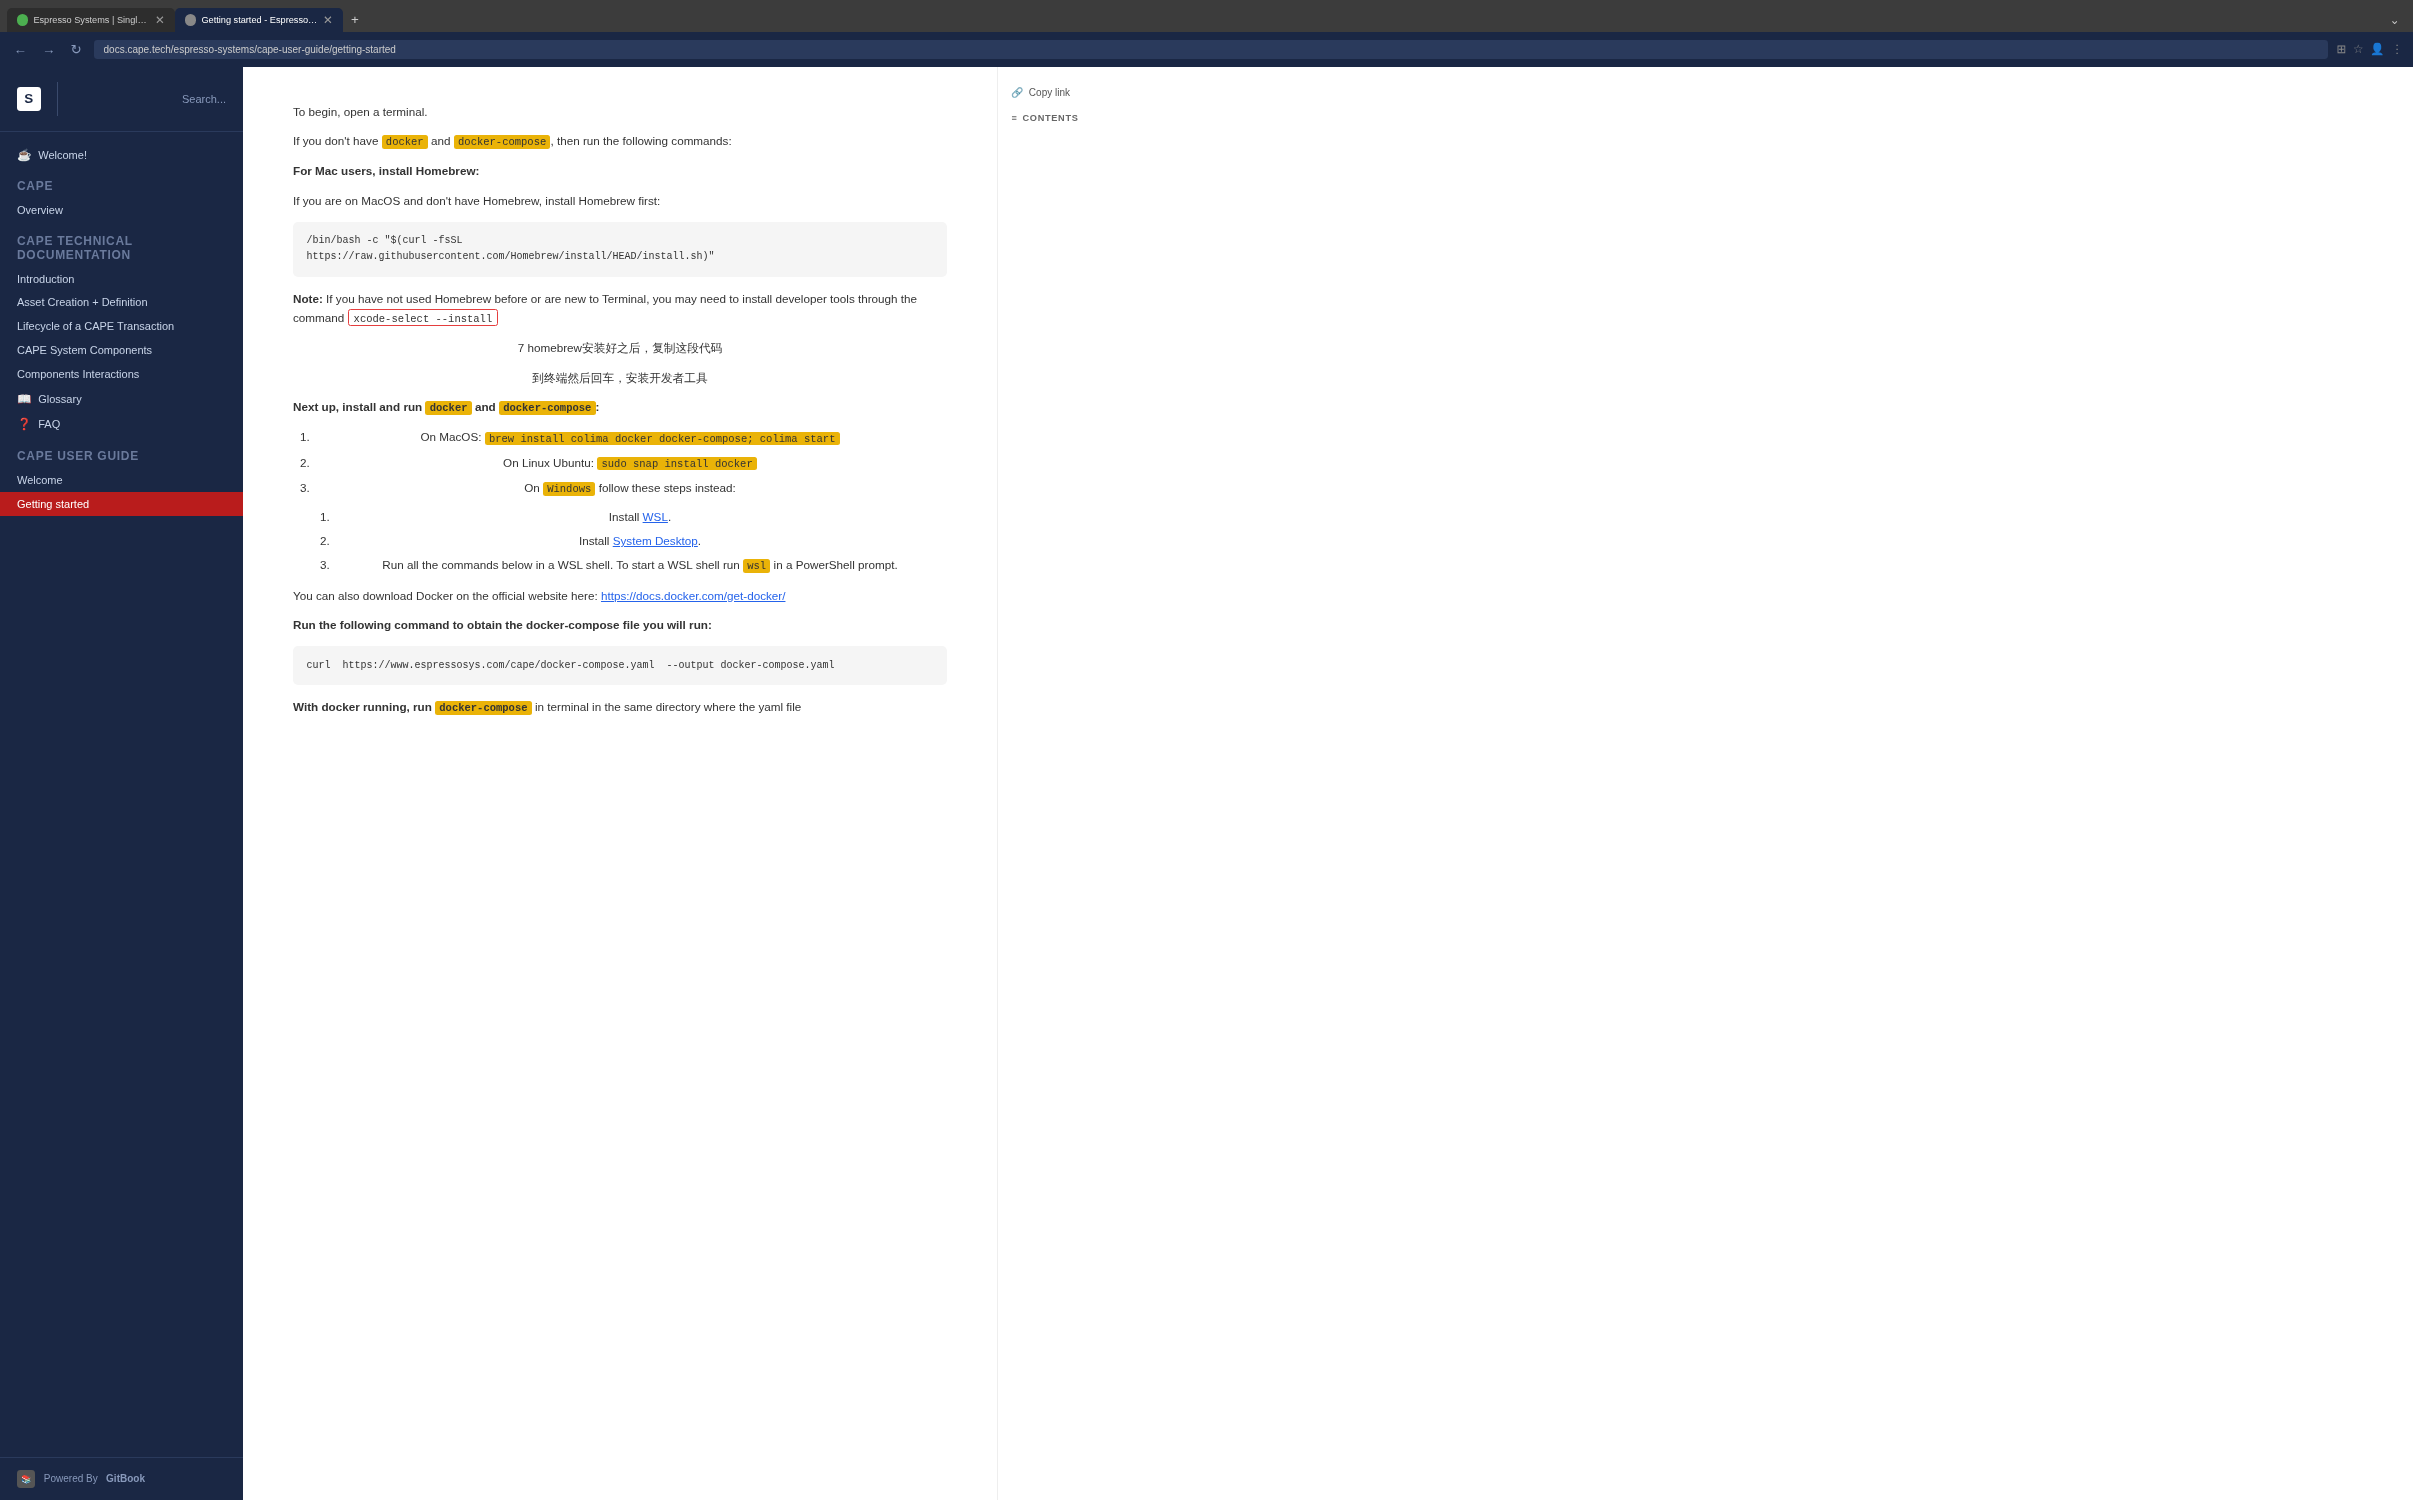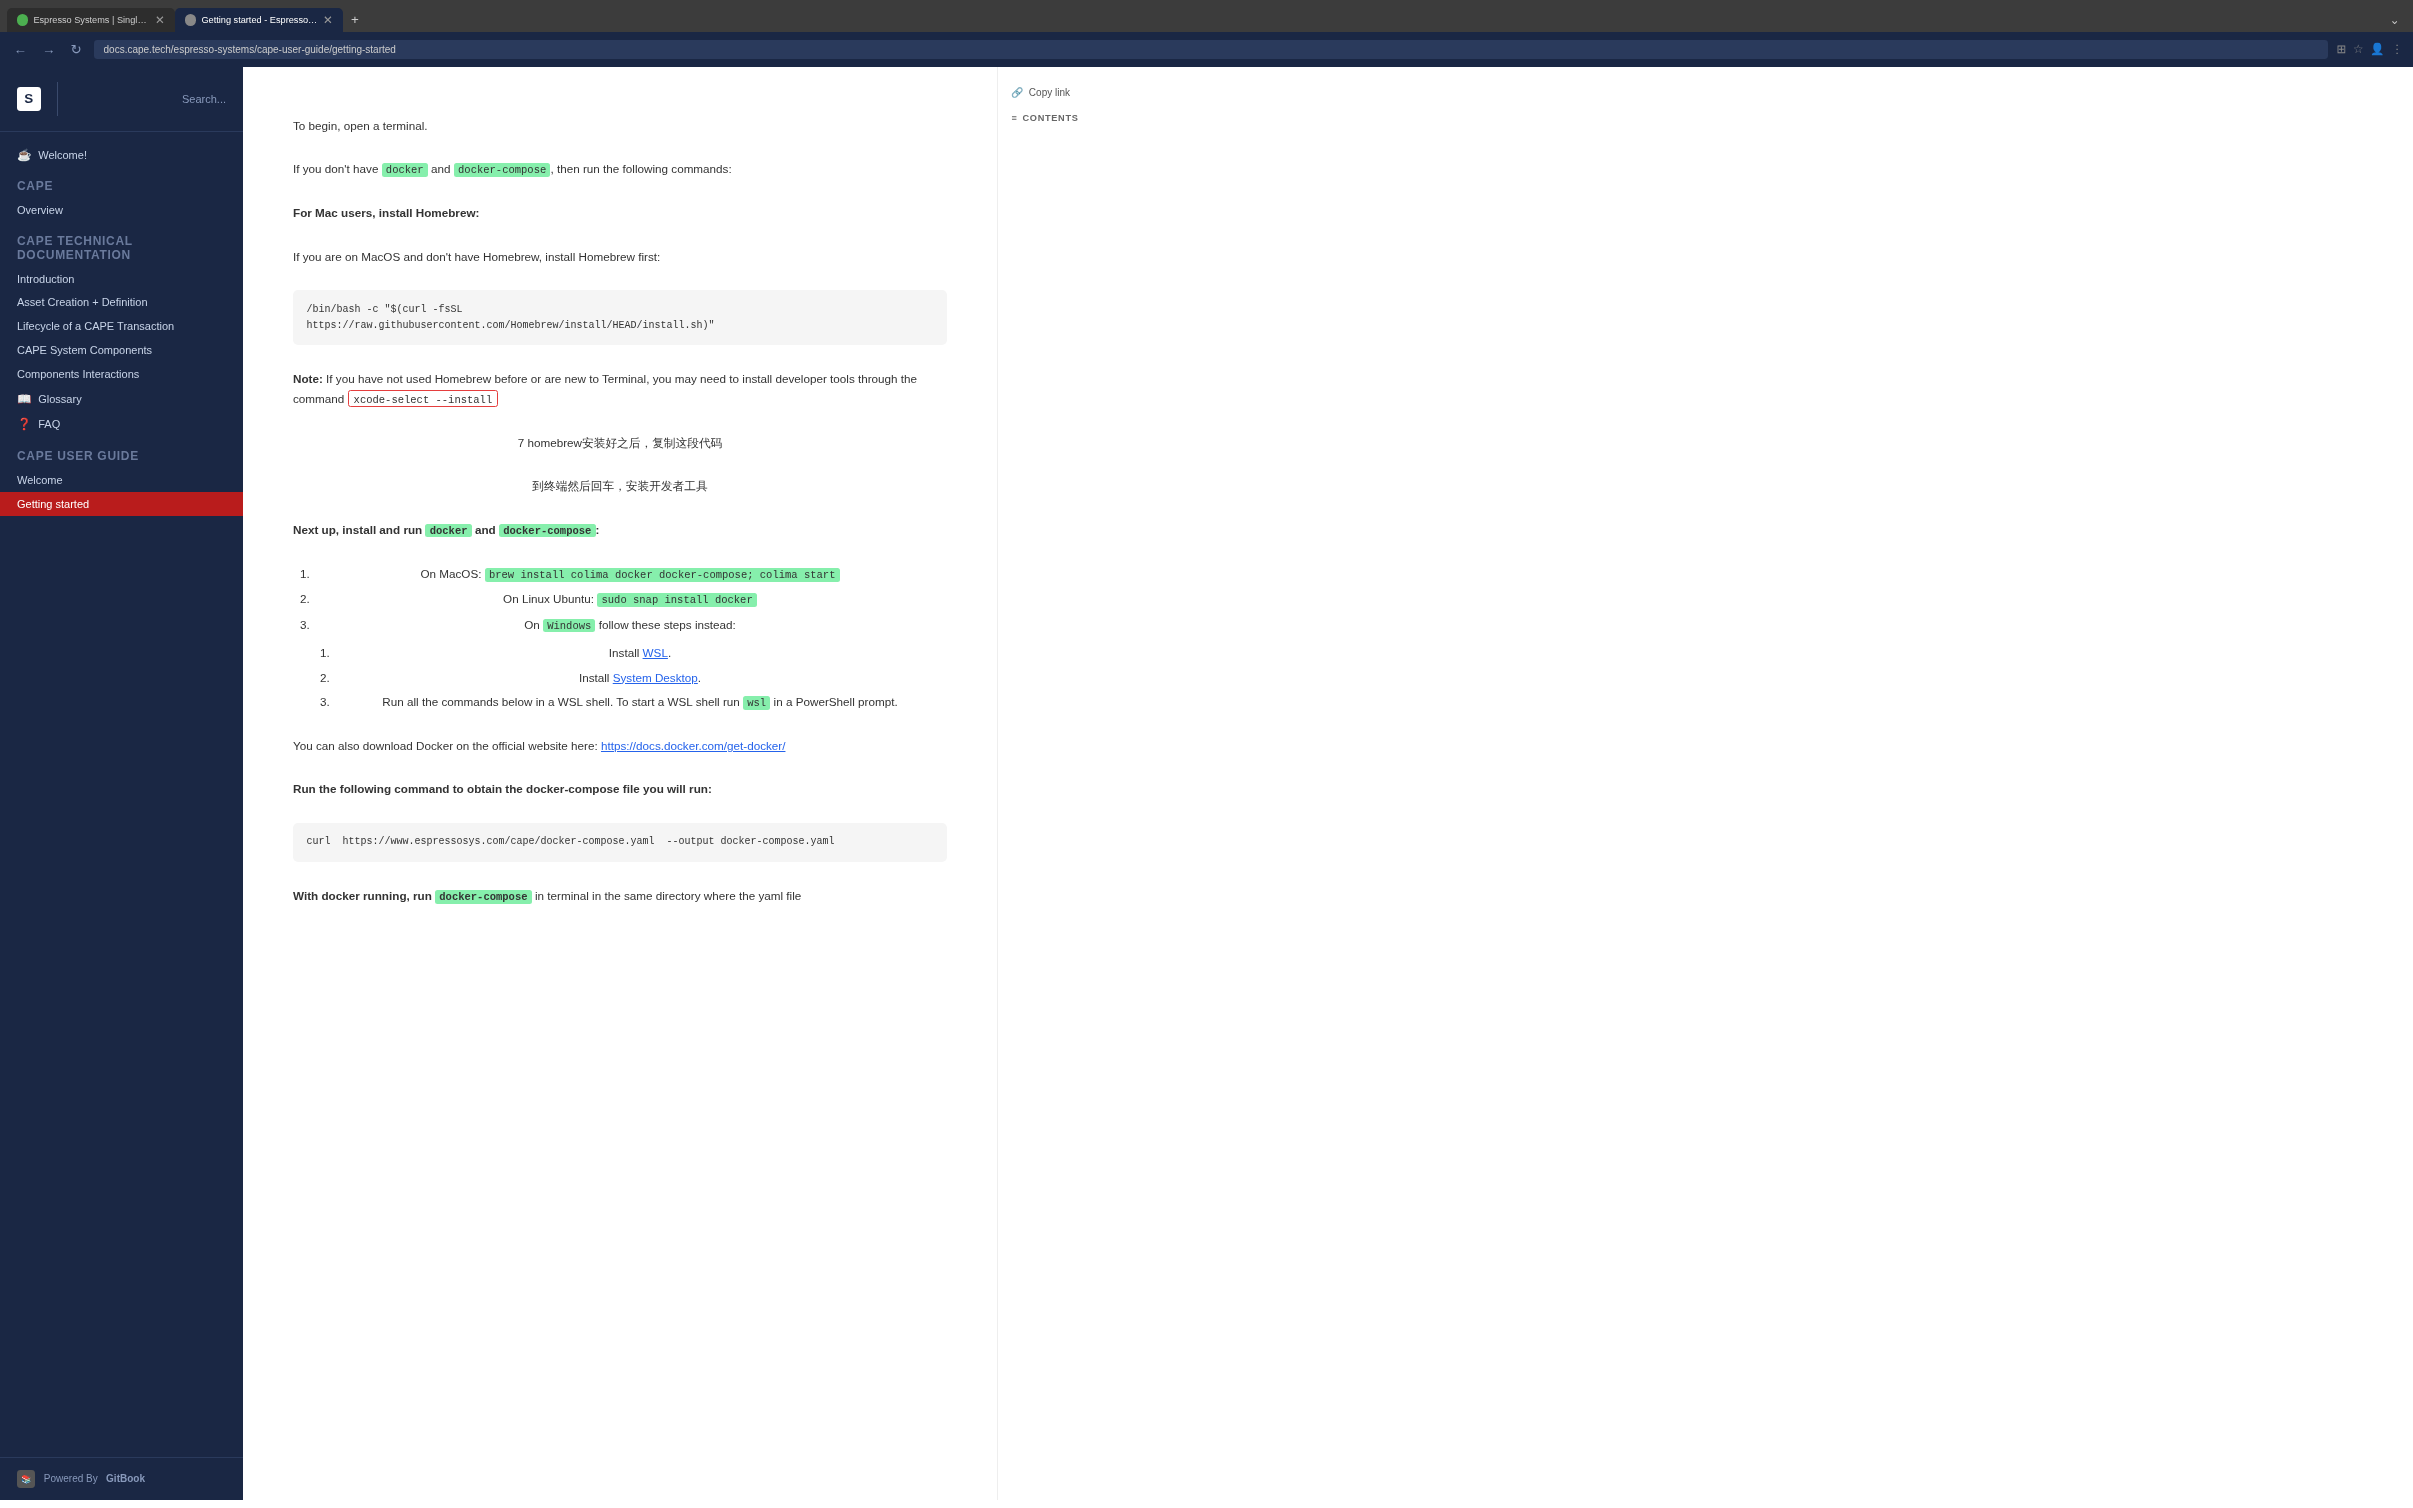--- a/index.html
+++ b/index.html
@@ -38,27 +38,27 @@
 
     .sidebar-nav { flex: 1; padding: 10px 0; overflow-y: auto; }
     .nav-item { padding: 5.9px 17px; font-size: 11px; color: #c8d4e8; cursor: pointer; display: flex; align-items: center; gap: 6.7px; }
     .nav-item.active { background: #b91c1c; color: #fff; font-weight: 500; }
     .nav-item.section-header { font-size: 12px; font-weight: 700; color: #6a7a9c; text-transform: uppercase; letter-spacing: 0.7px; padding: 11.7px 17px 5px; cursor: default; }
     .nav-icon { font-size: 11.7px; }
 
     .sidebar-footer { padding: 11.7px 17px; border-top: 0.8px solid #2a3a5c; display: flex; align-items: center; gap: 8.4px; font-size: 10px; color: #8899bb; }
     .gitbook-logo { width: 18.4px; height: 18.4px; background: #555; border-radius: 3.4px; display: flex; align-items: center; justify-content: center; font-size: 8.4px; color: #fff; }
     .content-area { flex: 1; overflow-y: auto; padding: 0 50px 50px; max-width: 754px; }
-    .content-area p { margin: 24px 0; line-height: 1.65; color: #333; font-size: 11.7px; }
+    .content-area p { margin: 10px 0; line-height: 1.65; color: #333; font-size: 11.7px; }
 
     .right-sidebar { width: 168px; min-width: 168px; padding: 17px 13.4px; border-left: 0.8px solid #eee; }
     .copy-link-btn { display: flex; align-items: center; gap: 5px; font-size: 10px; color: #555; cursor: pointer; padding: 3.4px 0; margin-bottom: 11.7px; }
     .contents-label { font-size: 9.2px; font-weight: 700; color: #666; text-transform: uppercase; letter-spacing: 0.7px; display: flex; align-items: center; gap: 5px; }
 
-    code { background: #86efac; padding: 0.8px 4.2px; border-radius: 2.5px; font-family: 'Courier New', monospace; font-size: 10.5px; color: #333; }
+    code { background: #eab308; padding: 0.8px 4.2px; border-radius: 2.5px; font-family: 'Courier New', monospace; font-size: 10.5px; color: #333; }
     pre { background: #f5f5f5; border-radius: 5px; padding: 11.7px 13.4px; margin: 11.7px 0; font-family: 'Courier New', monospace; font-size: 10px; color: #333; white-space: pre-wrap; line-height: 1.6; }
     .link { color: #2563eb; text-decoration: underline; cursor: pointer; }
 
     ol { margin: 8.4px 0 8.4px 20px; }
     ol li { margin: 5px 0; line-height: 1.65; font-size: 11.7px; color: #333; text-align: center; }
     ol ol { margin-left: 20px; list-style-type: decimal; }
     .chinese-annotation { color: #e53e3e; font-size: 27px; font-weight: normal; text-align: center; line-height: 1.4; margin-top: 6.7px; text-shadow: 0 0 1.7px rgba(255,255,255,0.8); }
 
     .content-wrapper { position: relative; flex: 1; display: flex; overflow: hidden; }
   </style>

